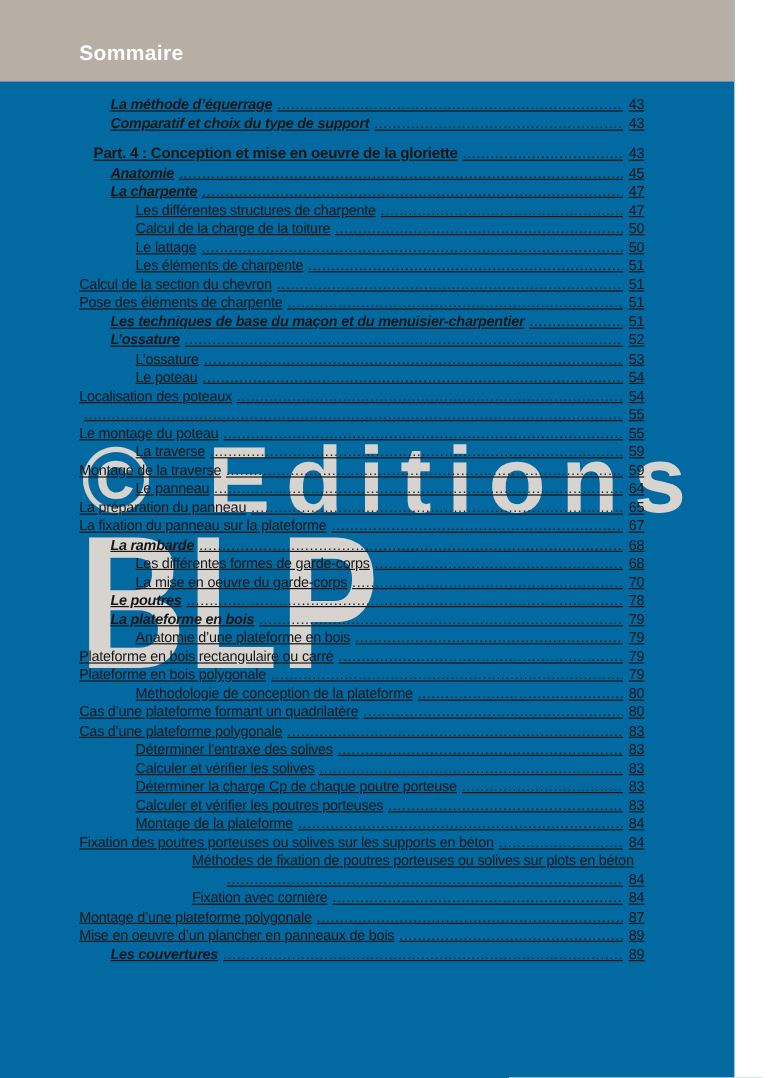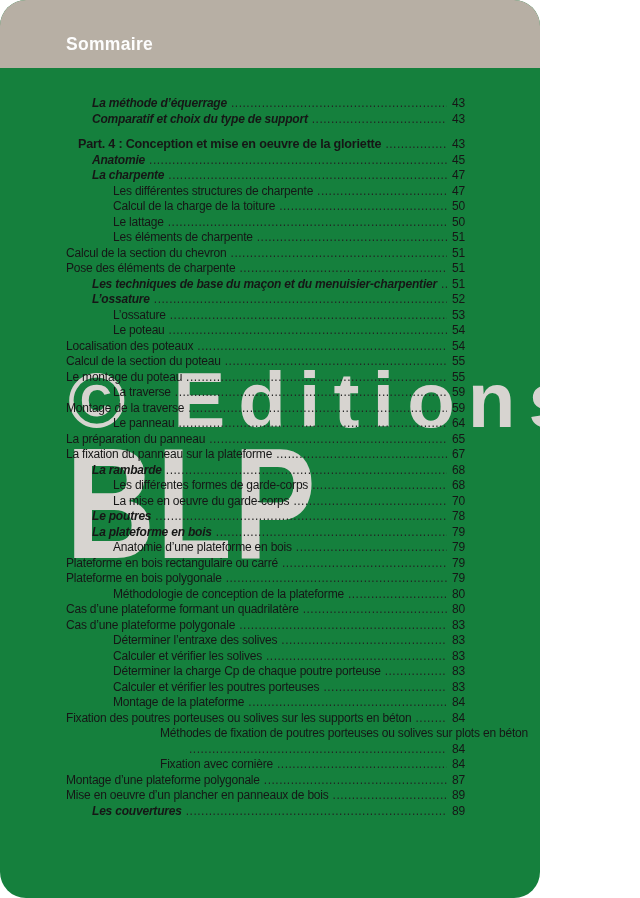--- a/index.html
+++ b/index.html
@@ -1,28 +1,28 @@
 <!DOCTYPE html>
 <html><head>
 <meta charset="utf-8">
 <style>
   html,body{margin:0;padding:0;background:#fff;}
   .page{
-    position:relative;width:540px;height:898px;background:#15803d;overflow:hidden;
-    font-family:"Liberation Sans","DejaVu Sans",sans-serif;color:#161616;border-radius:26px;
+    position:relative;width:612px;height:898px;background:#0369a1;overflow:hidden;
+    font-family:"Liberation Sans","DejaVu Sans",sans-serif;color:#161616;
   }
   .header{position:absolute;top:0;left:0;width:640px;height:68px;background:#b7afa4;}
   .title{
     position:absolute;left:66px;top:36px;margin:0;
     font-size:17.5px;font-weight:bold;color:#fdfdfd;letter-spacing:.3px;line-height:1;
   }
   .watermark{position:absolute;z-index:0;font-weight:bold;white-space:nowrap;line-height:1;color:#d7d4d0;}
   .wm1{left:68px;top:361px;font-size:78px;letter-spacing:13px;}
   .wm2{left:66px;top:424px;font-size:158px;letter-spacing:2px;transform:scaleX(.78);transform-origin:0 0;}
-  .toc{position:absolute;left:0;right:0;top:96px;z-index:1;}
+  .toc{position:absolute;left:0;right:0;top:80px;z-index:1;text-decoration:underline;}
   .row{
     display:flex;align-items:baseline;height:15.5px;line-height:15.5px;
     padding-right:66px;font-size:12px;letter-spacing:-.2px;
   }
   .gap{margin-top:10px;margin-left:12px;}
   .lvl0{padding-left:66px;font-weight:bold;font-size:12.6px;}
   .lvl1{padding-left:92px;font-weight:bold;font-style:italic;}
   .lvl2{padding-left:113px;}
   .lvl3{padding-left:66px;}
   .lvl4{padding-left:160px;}
@@ -121,21 +121,20 @@
         <span class="lbl">Le poteau</span>
         <span class="leader"></span>
         <span class="pg">54</span>
       </div>
       <div class="row lvl3">
         <span class="lbl">Localisation des poteaux</span>
         <span class="leader"></span>
         <span class="pg">54</span>
       </div>
       <div class="row lvl3">
-        <span class="lbl">Calcul de la section du poteau</span>
         <span class="leader"></span>
         <span class="pg">55</span>
       </div>
       <div class="row lvl3">
         <span class="lbl">Le montage du poteau</span>
         <span class="leader"></span>
         <span class="pg">55</span>
       </div>
       <div class="row lvl2">
         <span class="lbl">La traverse</span>

